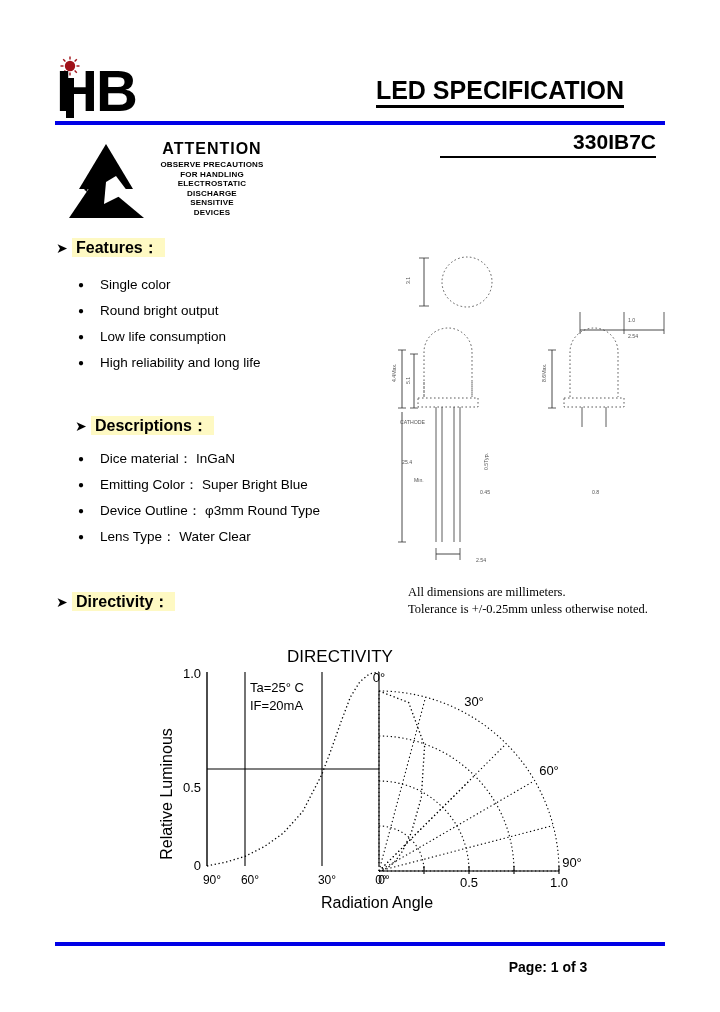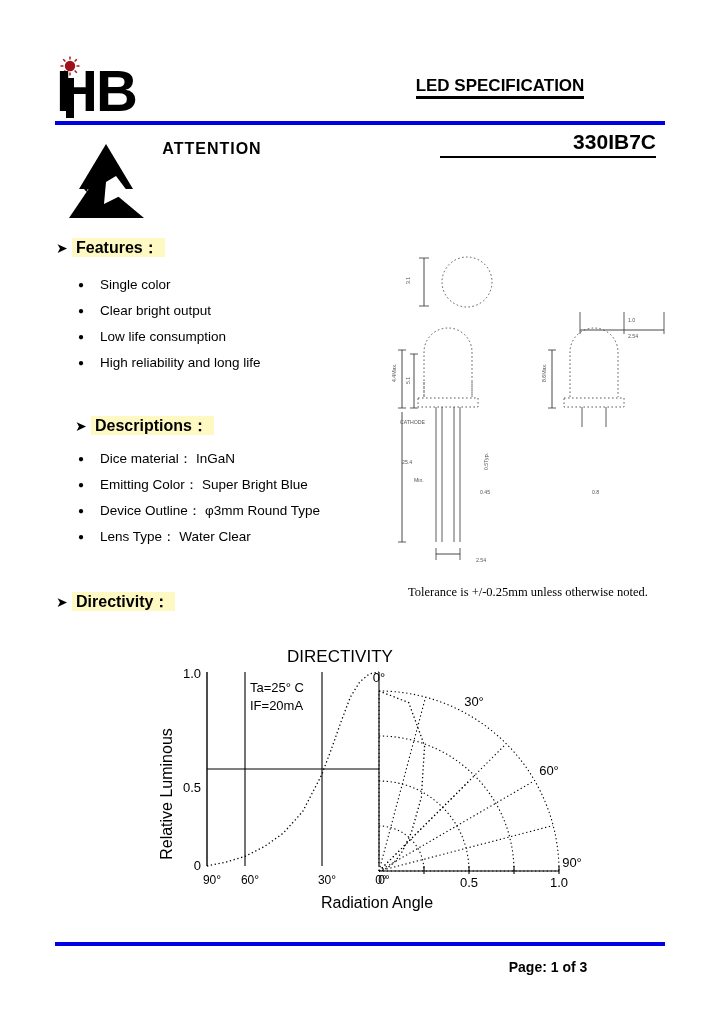--- a/index.html
+++ b/index.html
@@ -55,21 +55,21 @@
     font-family: "Liberation Sans", sans-serif;
     letter-spacing: -2px;
     line-height: 58px;
   }
   .doc-title {
     position: absolute;
     left: 330px;
     top: 72px;
     width: 340px;
     text-align: center;
-    font-size: 17px;
+    font-size: 25px;
     font-weight: bold;
     letter-spacing: 0px;
   }
   .doc-title span {
     border-bottom: 3px solid #000;
     padding-bottom: 1px;
   }
   .rule-blue {
     position: absolute;
     left: 55px;
@@ -244,29 +244,37 @@
           <path d="M22,62 L17,56"></path>
           <path d="M31,62 L36,56"></path>
         </g>
         <circle cx="26" cy="50" r="2.2" fill="#000"></circle>
         <circle cx="20" cy="47" r="1.7" fill="#000"></circle>
         <circle cx="33" cy="48" r="1.7" fill="#000"></circle>
       </svg>
     </div>
     <div class="esd-text">
       <div class="esd-head">ATTENTION</div>
+      <div class="esd-body">
+        <div>OBSERVE PRECAUTIONS</div>
+        <div>FOR HANDLING</div>
+        <div>ELECTROSTATIC</div>
+        <div>DISCHARGE</div>
+        <div>SENSITIVE</div>
+        <div>DEVICES</div>
+      </div>
     </div>
   </div>
 
   <div class="sec-head" style="left:56px; top:234px;">
     <span class="sec-arrow">➤</span><span class="sec-label">Features：</span>
   </div>
   <div class="bullets" style="left:78px; top:268px;">
     <div>Single color</div>
-    <div>Clear bright output</div>
+    <div>Round bright output</div>
     <div>Low life consumption</div>
     <div>High reliability and long life</div>
   </div>
 
   <div class="sec-head" style="left:56px; top:412px;margin-left:19px;">
     <span class="sec-arrow">➤</span><span class="sec-label">Descriptions：</span>
   </div>
   <div class="bullets" style="left:78px; top:442px;">
     <div>Dice material： InGaN</div>
     <div>Emitting Color： Super Bright Blue</div>
@@ -334,20 +342,21 @@
         <text x="22" y="240">Min.</text>
         <text x="88" y="252">0.45</text>
         <text x="200" y="252">0.8</text>
         <text x="84" y="320">2.54</text>
         <text x="8" y="182">CATHODE</text>
       </g>
     </svg>
   </div>
 
   <div class="notes">
+    <div>All dimensions are millimeters.</div>
     <div>Tolerance is +/-0.25mm unless otherwise noted.</div>
   </div>
 
   <div class="sec-head" style="left:56px; top:588px;">
     <span class="sec-arrow">➤</span><span class="sec-label">Directivity：</span>
   </div>
 
   <div class="chart">
     <svg width="480" height="275" viewBox="0 0 480 275">
 

